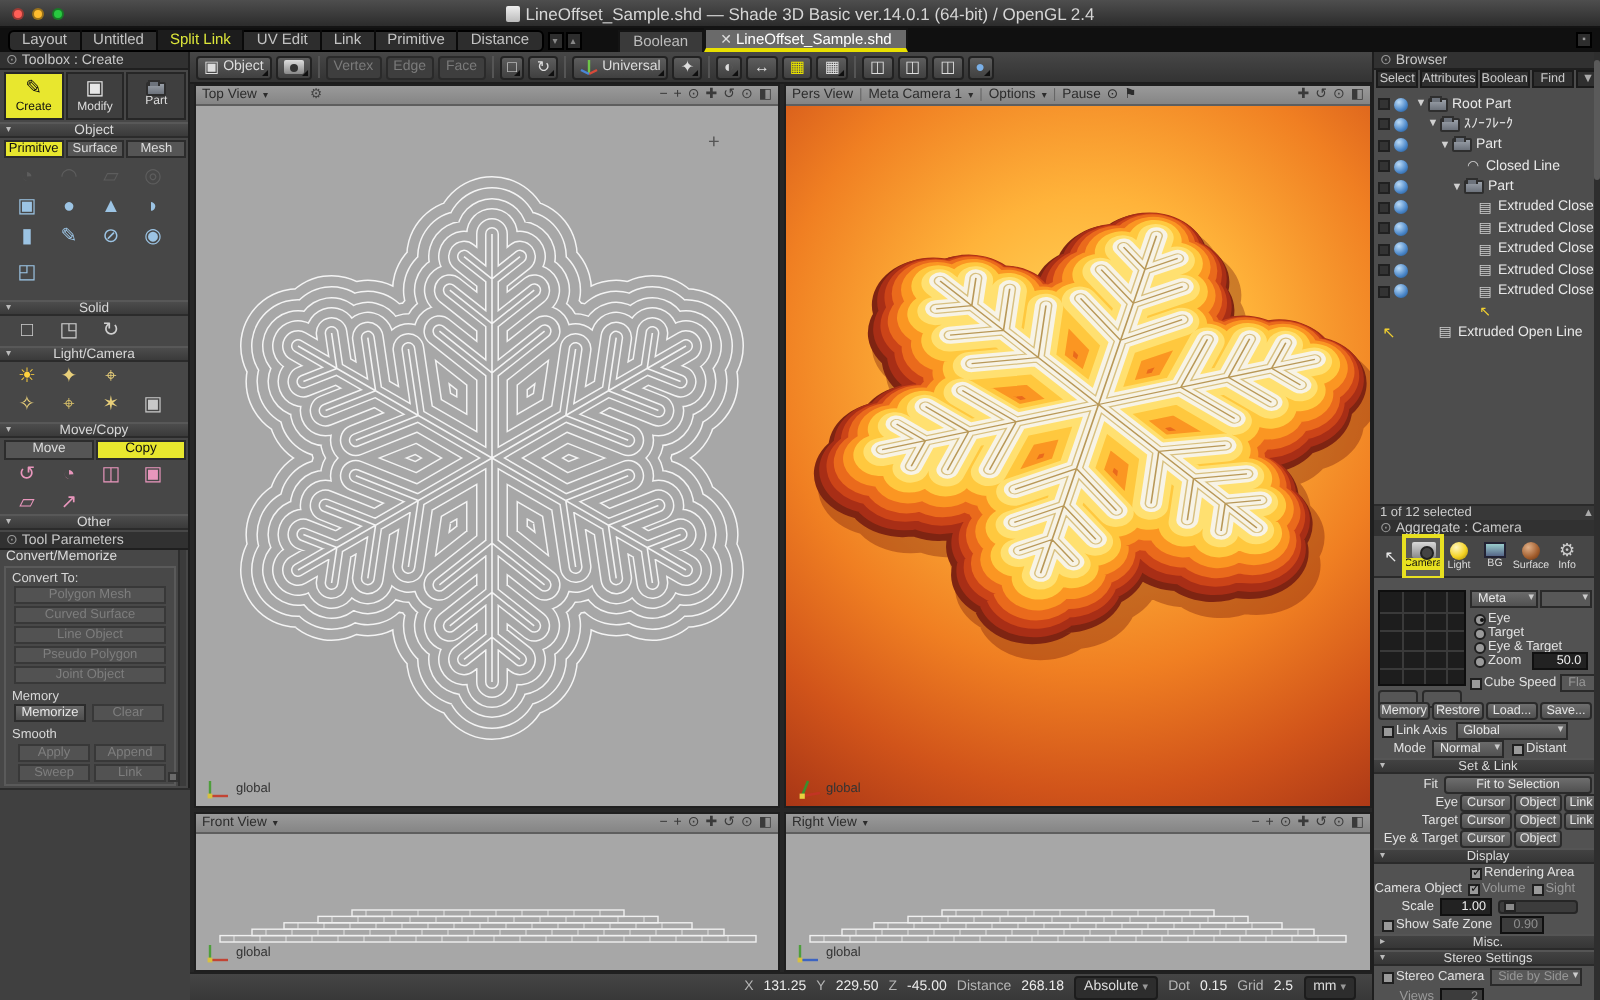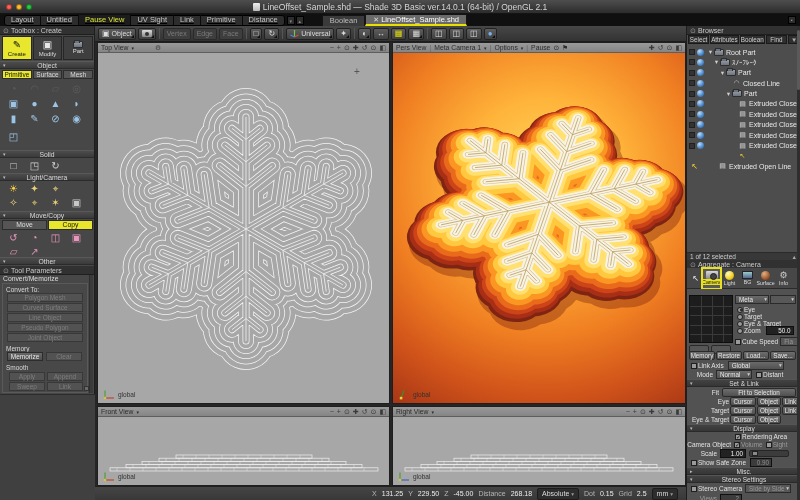--- a/index.html
+++ b/index.html
@@ -12,21 +12,21 @@
   .titlebar{position:absolute;left:0;top:0;width:800px;height:14px;
     background:linear-gradient(#4e4e4e,#2c2c2c);border-bottom:1px solid #141414;
     display:flex;align-items:center;}
   .lights{position:absolute;left:6px;top:4px;display:flex;gap:4px;}
   .light{width:6px;height:6px;border-radius:50%;border:.5px solid rgba(0,0,0,.4);}
   .wtitle{width:100%;text-align:center;font-size:8.5px;color:#d6d6d6;display:flex;justify-content:center;align-items:center;gap:3px;}
   .doc-ic{width:7px;height:8px;background:linear-gradient(#eee,#bbb);border-radius:1px;display:inline-block;}
 
   
   .tabstrip{position:absolute;left:0;top:14px;width:800px;height:12px;background:#101010;display:flex;align-items:center;}
-  .ws-tabs{display:flex;margin-left:4px;background:#2d2d2d;border:1px solid #000;border-radius:3px;height:11px;align-items:center;text-decoration:underline;}
+  .ws-tabs{display:flex;margin-left:4px;background:#2d2d2d;border:1px solid #000;border-radius:3px;height:11px;align-items:center;}
   .ws-tab{font-size:7.5px;color:#c3c3c3;padding:0 6px;border-right:1px solid #0a0a0a;line-height:10px;white-space:nowrap;}
   .ws-tab:last-child{border-right:none;}
   .ws-tab.active{color:#dce63a;background:#1c1c1c;}
   .ws-extra{display:flex;gap:1px;margin-left:2px;}
   .ws-sq{width:8px;height:9px;background:#2d2d2d;border:1px solid #000;color:#888;font-size:5px;line-height:8px;text-align:center;}
   .doc-tabs{display:flex;margin-left:18px;height:12px;align-items:flex-end;}
   .doc-tab{font-size:7.5px;color:#bdbdbd;background:#3a3a3a;border:1px solid #141414;border-bottom:none;
     padding:0 7px;height:11px;line-height:10px;white-space:nowrap;}
   .doc-tab.active{background:#6a6a6a;color:#fff;border-bottom:2px solid #e8e000;height:12px;}
   .doc-tab .x{color:#ddd;margin-right:2px;font-size:7px;}
@@ -160,30 +160,30 @@
 <div id="app">
 
   <div class="titlebar">
     <div class="lights">
       <span class="light" id="lt0" style="background: rgb(255, 95, 87);"></span>
       <span class="light" id="lt1" style="background: rgb(254, 188, 46);"></span>
       <span class="light" id="lt2" style="background: rgb(40, 200, 64);"></span>
     </div>
     <div class="wtitle">
       <span class="doc-ic"></span>
-      <span>LineOffset_Sample.shd — Shade 3D Basic ver.14.0.1 (64-bit) / OpenGL 2.1</span>
+      <span>LineOffset_Sample.shd — Shade 3D Basic ver.14.0.1 (64-bit) / OpenGL 2.4</span>
     </div>
   </div>
 
   <div class="tabstrip">
     <div class="ws-tabs" id="wsTabs">
         <span class="ws-tab">Layout</span>
         <span class="ws-tab">Untitled</span>
-        <span class="ws-tab active">Pause View</span>
-        <span class="ws-tab">UV Sight</span>
+        <span class="ws-tab active">Split Link</span>
+        <span class="ws-tab">UV Edit</span>
         <span class="ws-tab">Link</span>
         <span class="ws-tab">Primitive</span>
         <span class="ws-tab">Distance</span>
       </div>
     <div class="ws-extra">
       <span class="ws-sq">▾</span>
       <span class="ws-sq">▴</span>
     </div>
     <div class="doc-tabs" id="docTabs">
         <div class="doc-tab"><span>Boolean</span></div>

